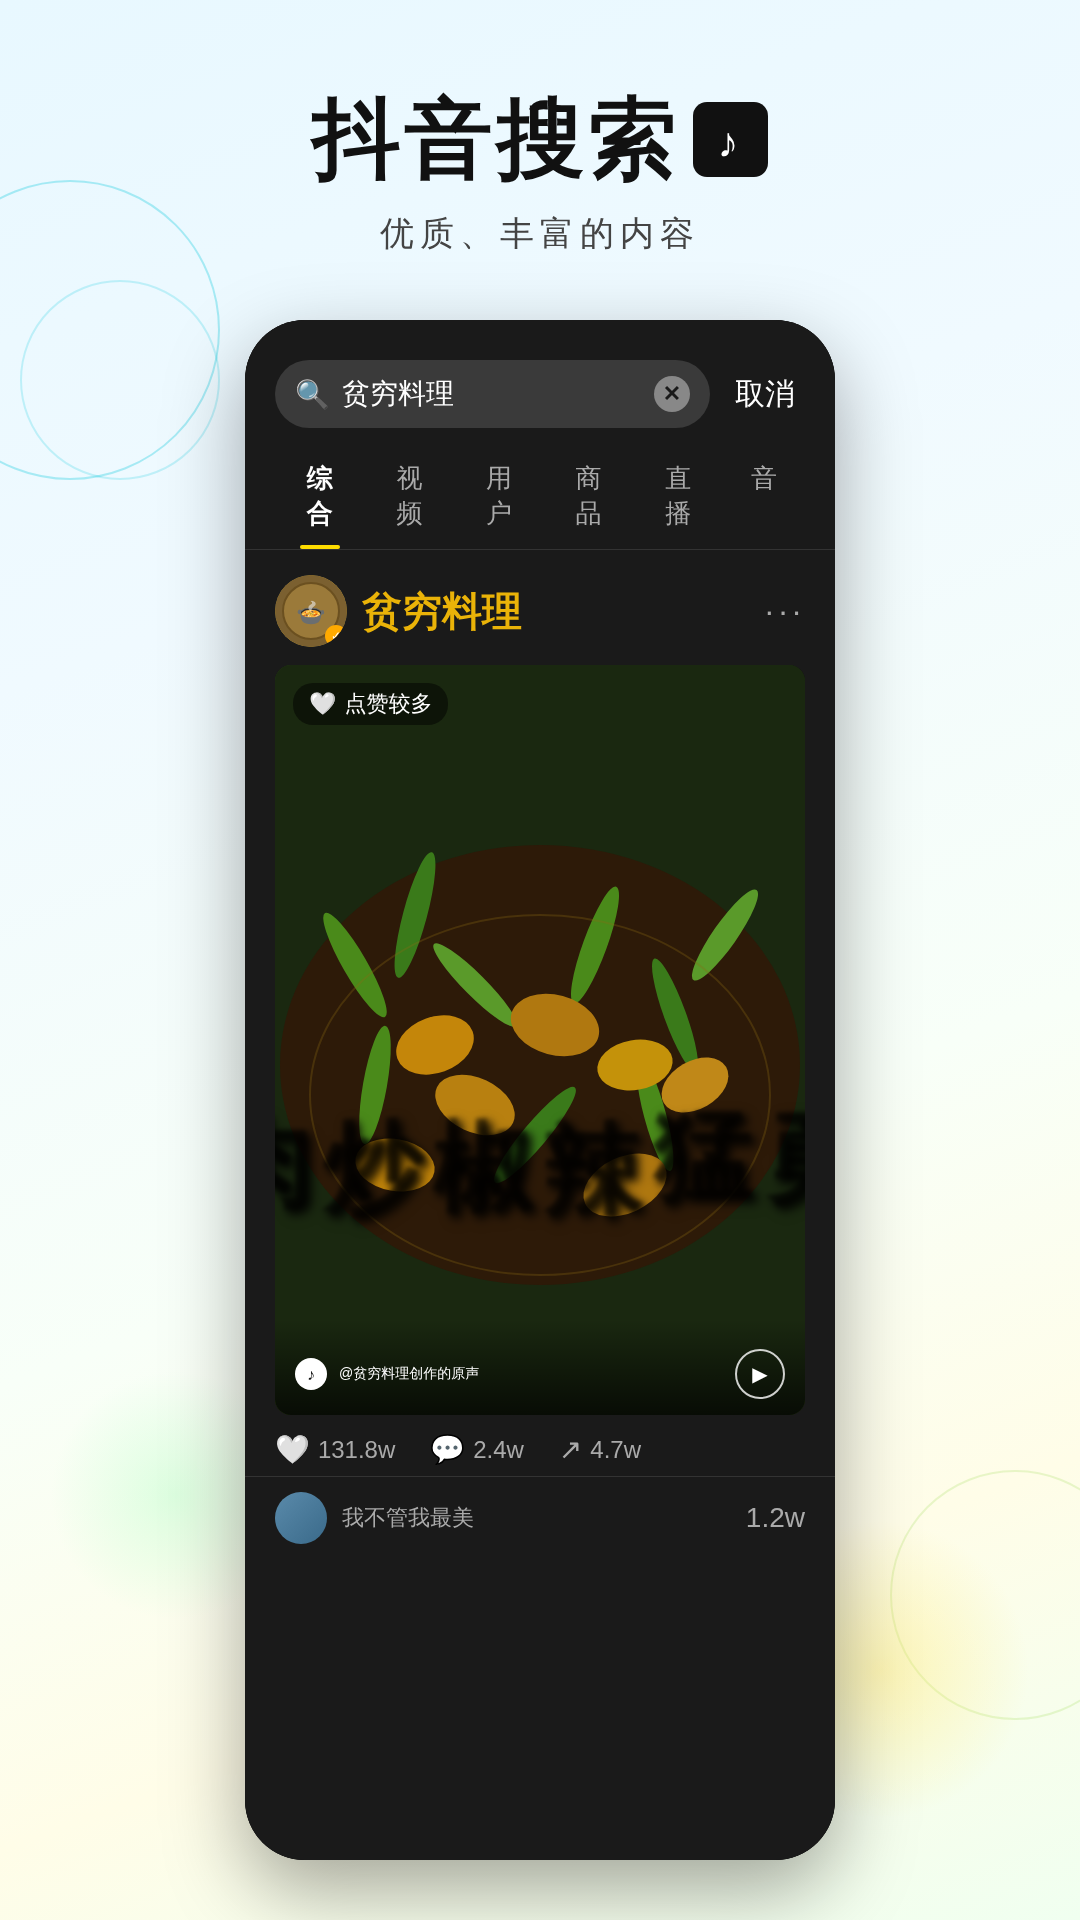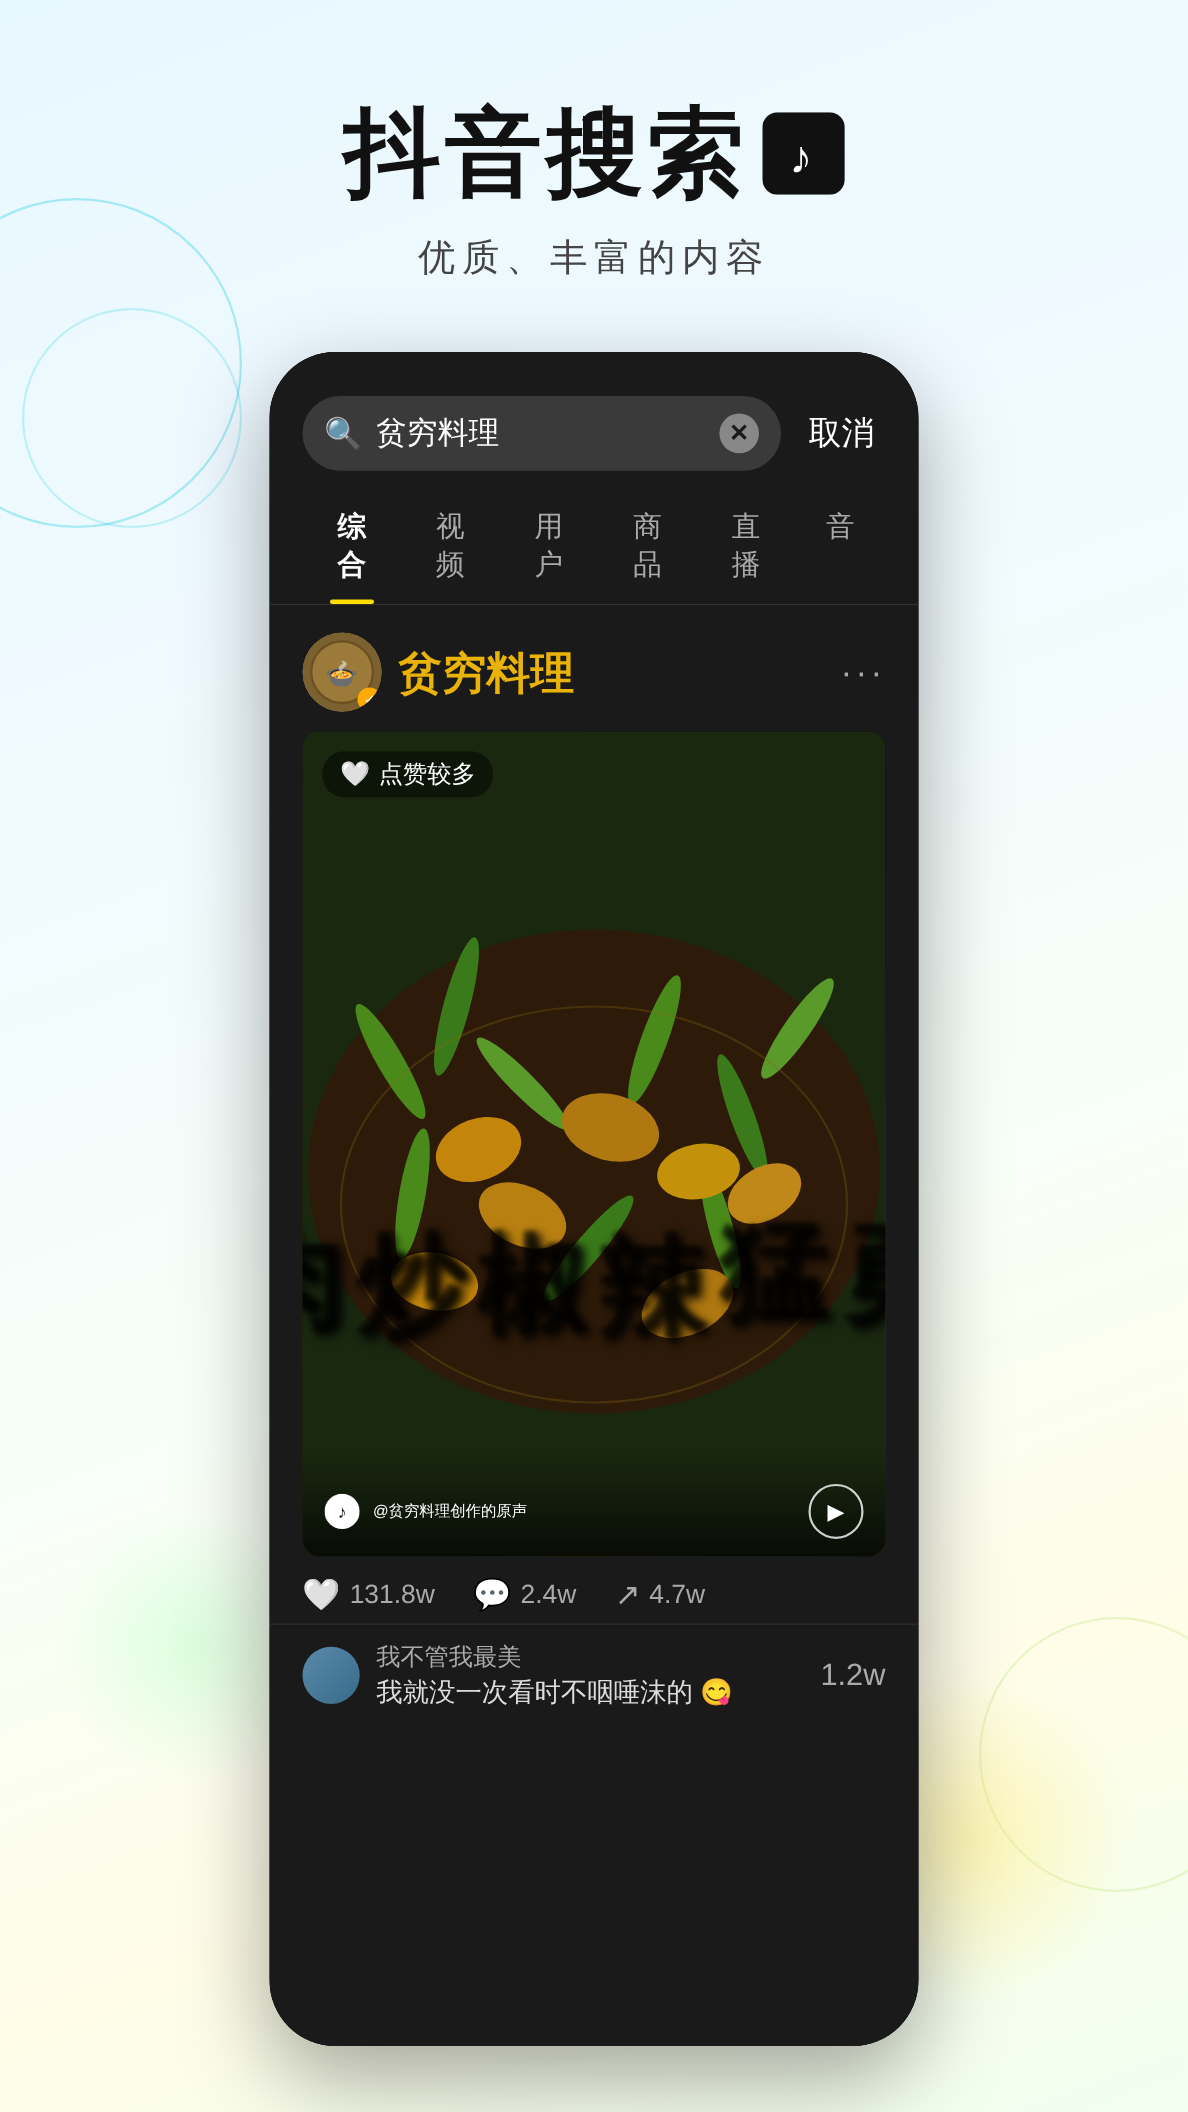--- a/index.html
+++ b/index.html
@@ -551,24 +551,20 @@
               <span>4.7w</span>
             </div>
           </div>
 
         </div>
 
         <div class="comment-preview">
           <div class="comment-avatar"></div>
           <div class="comment-content">
             <div class="comment-user">我不管我最美</div>
-            <div class="comment-text">
-              <span>我就没一次看时不咽唾沫的</span>
-              <span class="emoji">😋</span>
-            </div>
           </div>
           <div class="comment-count">1.2w</div>
         </div>
 
       </div>
     </div>
   </div>
 </div>
 
 </body></html>

